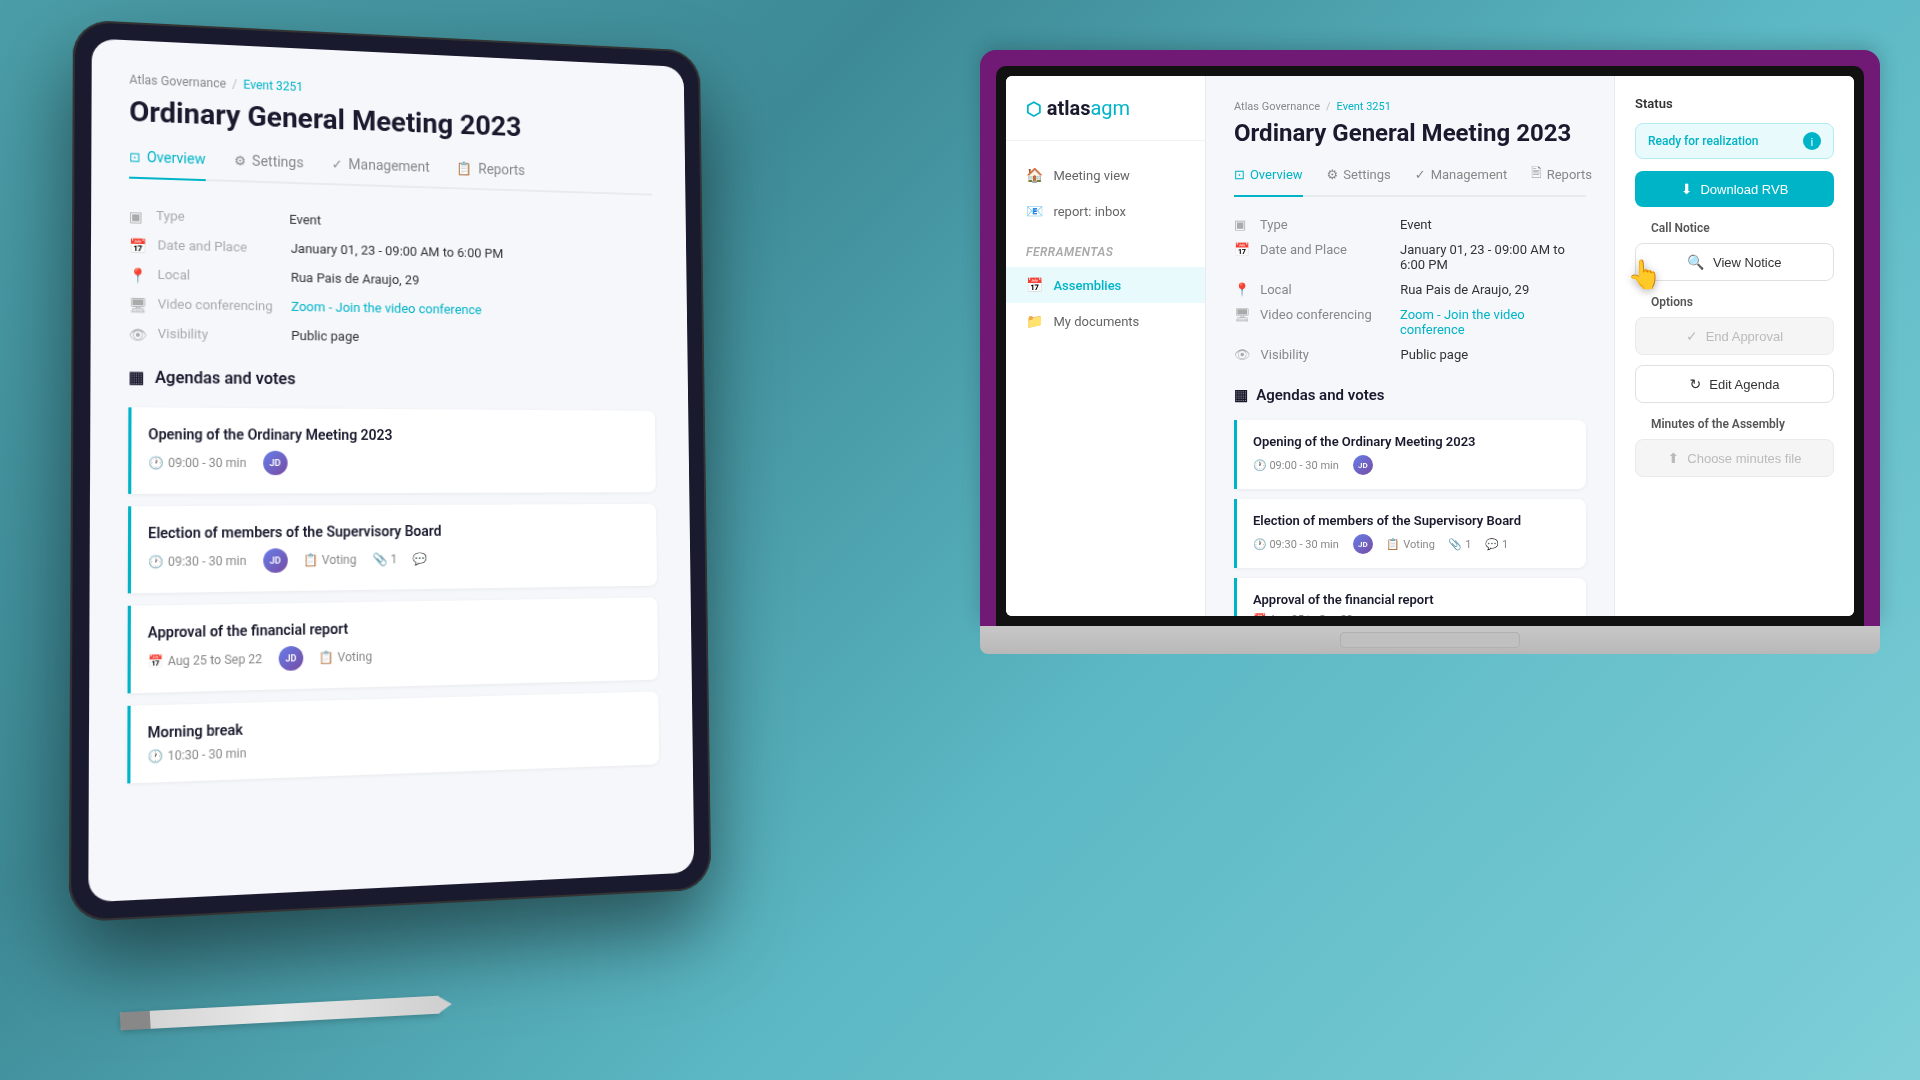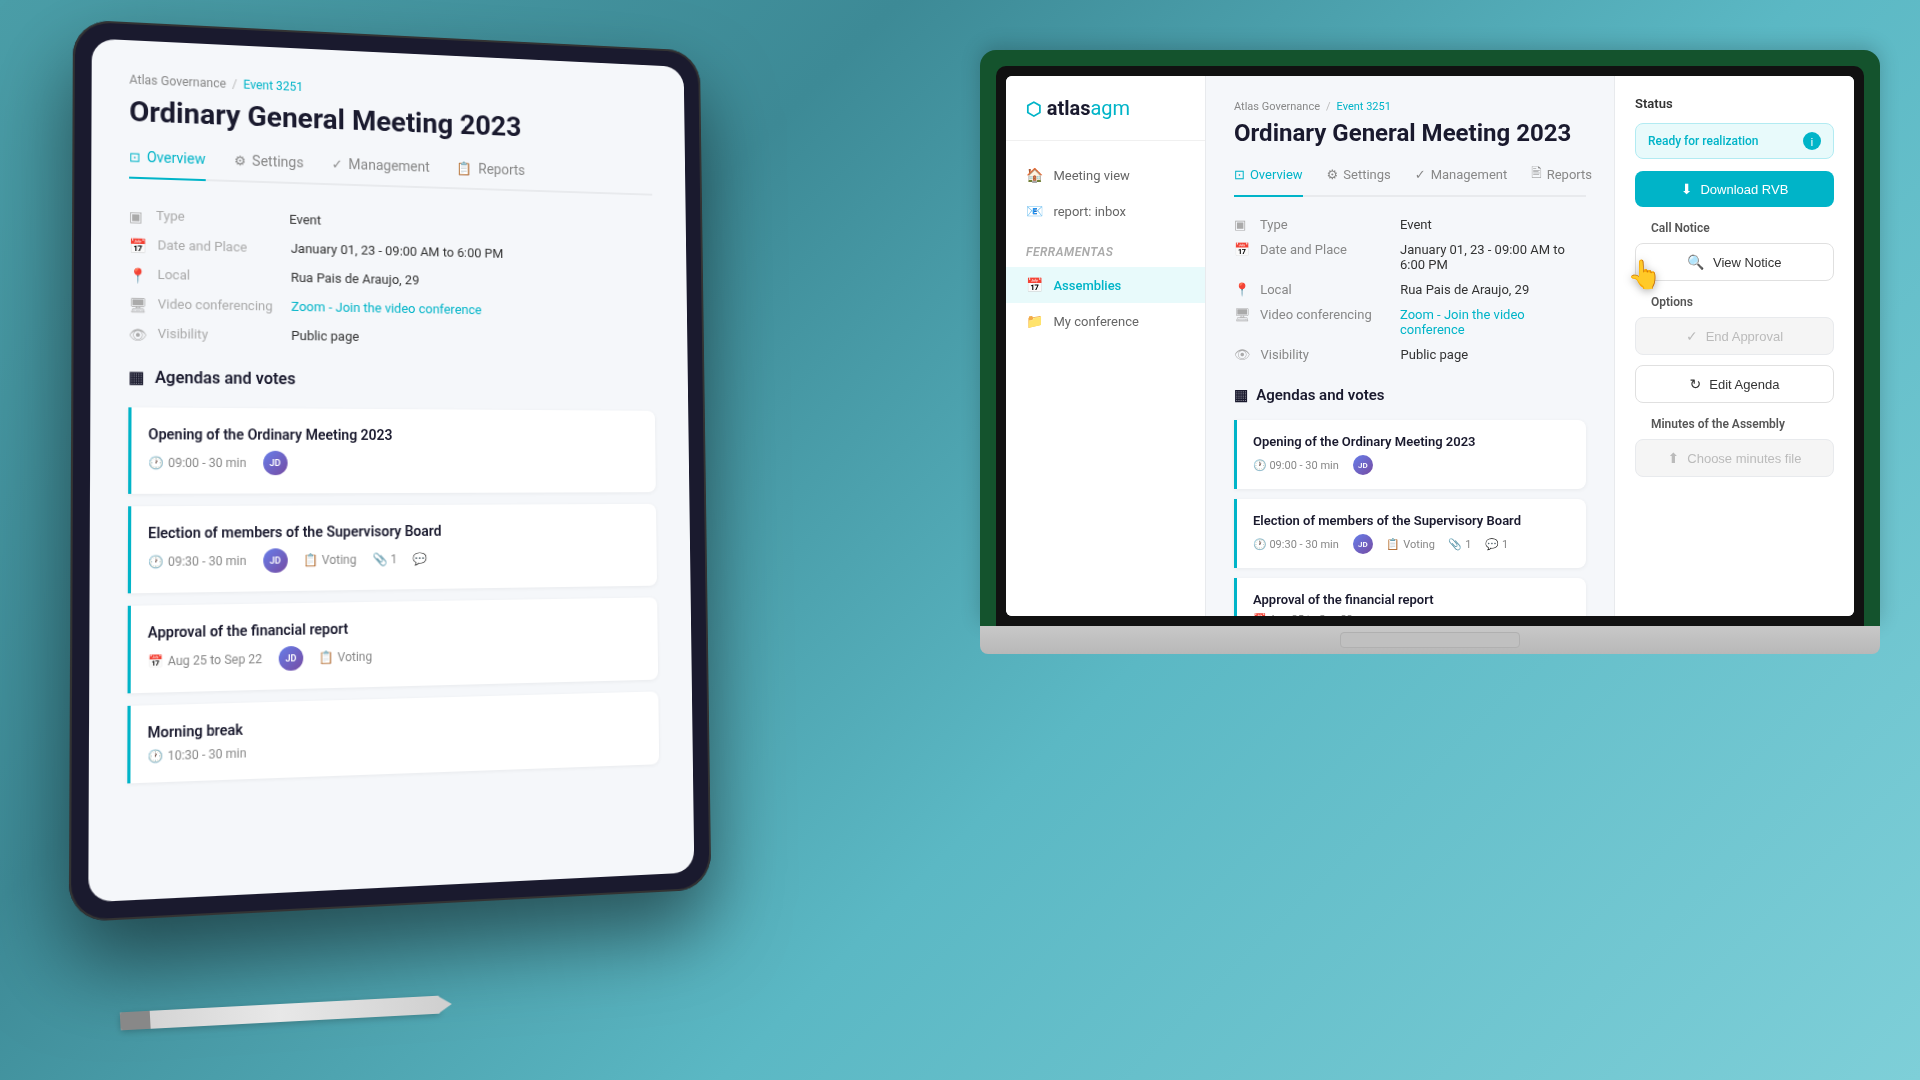--- a/index.html
+++ b/index.html
@@ -180,21 +180,21 @@
     
     .laptop-wrapper {
       position: absolute;
       right: 40px;
       top: 50px;
       z-index: 10;
     }
 
     .laptop-lid {
       width: 900px;
-      background: #14532d;
+      background: #701a75;
       border-radius: 16px 16px 0 0;
       padding: 16px 16px 0 16px;
       box-shadow: 0 -4px 20px rgba(0,0,0,0.2);
     }
 
     .laptop-screen-bezel {
       background: #111;
       border-radius: 10px 10px 0 0;
       padding: 10px;
     }
@@ -639,21 +639,21 @@
           </div>
 
           <div class="sidebar-section-label">Ferramentas</div>
 
           <div class="sidebar-nav-item active">
             <span class="nav-icon">📅</span>
             <span>Assemblies</span>
           </div>
           <div class="sidebar-nav-item">
             <span class="nav-icon">📁</span>
-            <span>My conference</span>
+            <span>My documents</span>
           </div>
         </div>
 
         <div class="laptop-main">
           <div class="laptop-main-content">
 
             <div class="laptop-breadcrumb">
               <span>Atlas Governance</span>
               <span class="sep">/</span>
               <span class="link">Event 3251</span>

